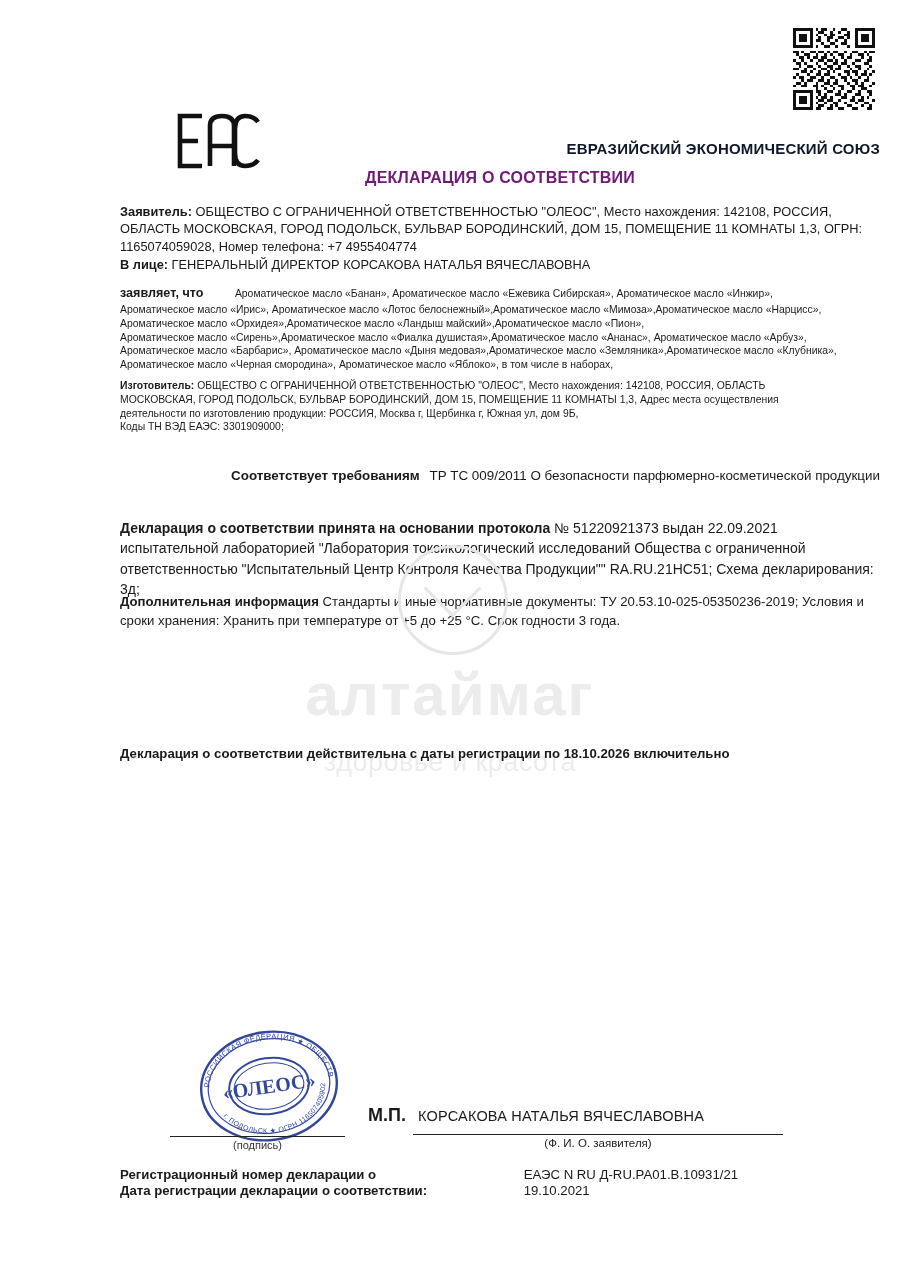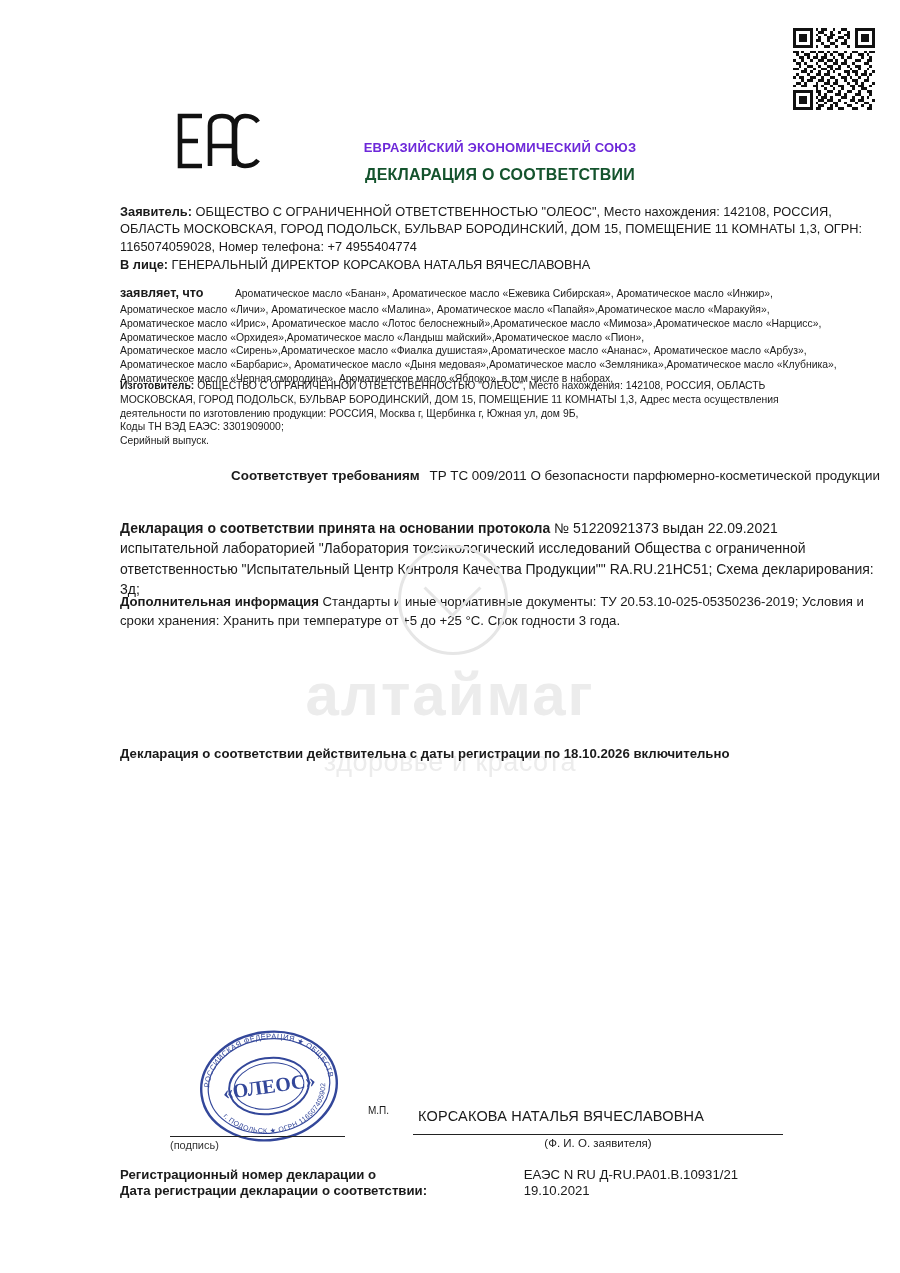--- a/index.html
+++ b/index.html
@@ -41,31 +41,32 @@
 
   
   .title-block {
     position: absolute;
     left: 120px;
     top: 138px;
     width: 760px;
     text-align: center;
   }
   .title-main {
-    font-size: 13px;
+    font-size: 15px;
     font-weight: bold;
     letter-spacing: 0.2px;
-    color: #6d28d9;
+    color: #0f172a;
     line-height: 1.5;
+    text-align: right;
   }
   .title-sub {
     font-size: 16px;
     font-weight: bold;
     letter-spacing: 0.2px;
-    color: #14532d;
+    color: #701a75;
     margin-top: 8px;
   }
 
   
   .block {
     position: absolute;
     left: 120px;
     width: 760px;
   }
   .lbl { font-weight: bold; }
@@ -137,22 +138,22 @@
     height: 118px;
     color: #2d3f8f;
   }
   .stamp svg { display: block; }
 
   
   .mp {
     position: absolute;
     left: 348px;
     top: 1105px;
-    font-size: 10px;
-    font-weight: normal;
+    font-size: 18px;
+    font-weight: bold;
     padding-left: 20px;
   }
   .sig-name {
     position: absolute;
     left: 418px;
     top: 1108px;
     font-size: 14.5px;
     letter-spacing: 0.2px;
   }
   .sig-rule-left {
@@ -167,20 +168,21 @@
     left: 413px;
     top: 1134px;
     width: 370px;
     border-bottom: 1px solid #222;
   }
   .cap-left {
     position: absolute;
     left: 170px;
     top: 1139px;
     width: 175px;
+    text-align: center;
     font-size: 11px;
     color: #333;
   }
   .cap-right {
     position: absolute;
     left: 413px;
     top: 1137px;
     width: 370px;
     text-align: center;
     font-size: 11.5px;
@@ -444,38 +446,36 @@
     <div class="line">
       <span class="lbl">В лице:</span>
       <span>ГЕНЕРАЛЬНЫЙ ДИРЕКТОР КОРСАКОВА НАТАЛЬЯ ВЯЧЕСЛАВОВНА</span>
     </div>
   </div>
 
   <div class="block" id="declares">
     <span class="head">заявляет, что</span>
     <span class="t11" style="margin-left:27px;">Ароматическое масло «Банан», Ароматическое масло «Ежевика Сибирская», Ароматическое масло «Инжир»,</span>
     <div class="t11 prodlist">
-      <div>Ароматическое масло «Личи», Ароматическое масло «Малина», Ароматическое масло «Папайя»,Ароматическое масло «Маракуйя»,</div>
       <div>Ароматическое масло «Ирис», Ароматическое масло «Лотос белоснежный»,Ароматическое масло «Мимоза»,Ароматическое масло «Нарцисс»,</div>
       <div>Ароматическое масло «Орхидея»,Ароматическое масло «Ландыш майский»,Ароматическое масло «Пион»,</div>
       <div>Ароматическое масло «Сирень»,Ароматическое масло «Фиалка душистая»,Ароматическое масло «Ананас», Ароматическое масло «Арбуз»,</div>
       <div>Ароматическое масло «Барбарис», Ароматическое масло «Дыня медовая»,Ароматическое масло «Земляника»,Ароматическое масло «Клубника»,</div>
       <div>Ароматическое масло «Черная смородина», Ароматическое масло «Яблоко», в том числе в наборах,</div>
     </div>
   </div>
 
   <div class="block t11" id="manufacturer">
     <div>
       <span class="lbl">Изготовитель:</span>
       <span>ОБЩЕСТВО С ОГРАНИЧЕННОЙ ОТВЕТСТВЕННОСТЬЮ "ОЛЕОС", Место нахождения: 142108, РОССИЯ, ОБЛАСТЬ</span>
     </div>
     <div>МОСКОВСКАЯ, ГОРОД ПОДОЛЬСК, БУЛЬВАР БОРОДИНСКИЙ, ДОМ 15, ПОМЕЩЕНИЕ 11 КОМНАТЫ 1,3, Адрес места осуществления</div>
     <div>деятельности по изготовлению продукции: РОССИЯ, Москва г, Щербинка г, Южная ул, дом 9Б,</div>
     <div>Коды ТН ВЭД ЕАЭС: 3301909000;</div>
-    <div>Серийный выпуск.</div>
   </div>
 
   <div class="block" id="conformity">
     <span class="lbl">Соответствует требованиям</span>
     <span style="margin-left:6px;">ТР ТС 009/2011 О безопасности парфюмерно-косметической продукции</span>
   </div>
 
   <div class="block" id="protocol">
     <span class="lbl">Декларация о соответствии принята на основании протокола</span>
     <span>№ 51220921373 выдан 22.09.2021  испытательной лабораторией "Лаборатория токсикологический исследований Общества с ограниченной ответственностью "Испытательный Центр Контроля Качества Продукции"" RA.RU.21НС51; Схема декларирования: 3д;</span>

